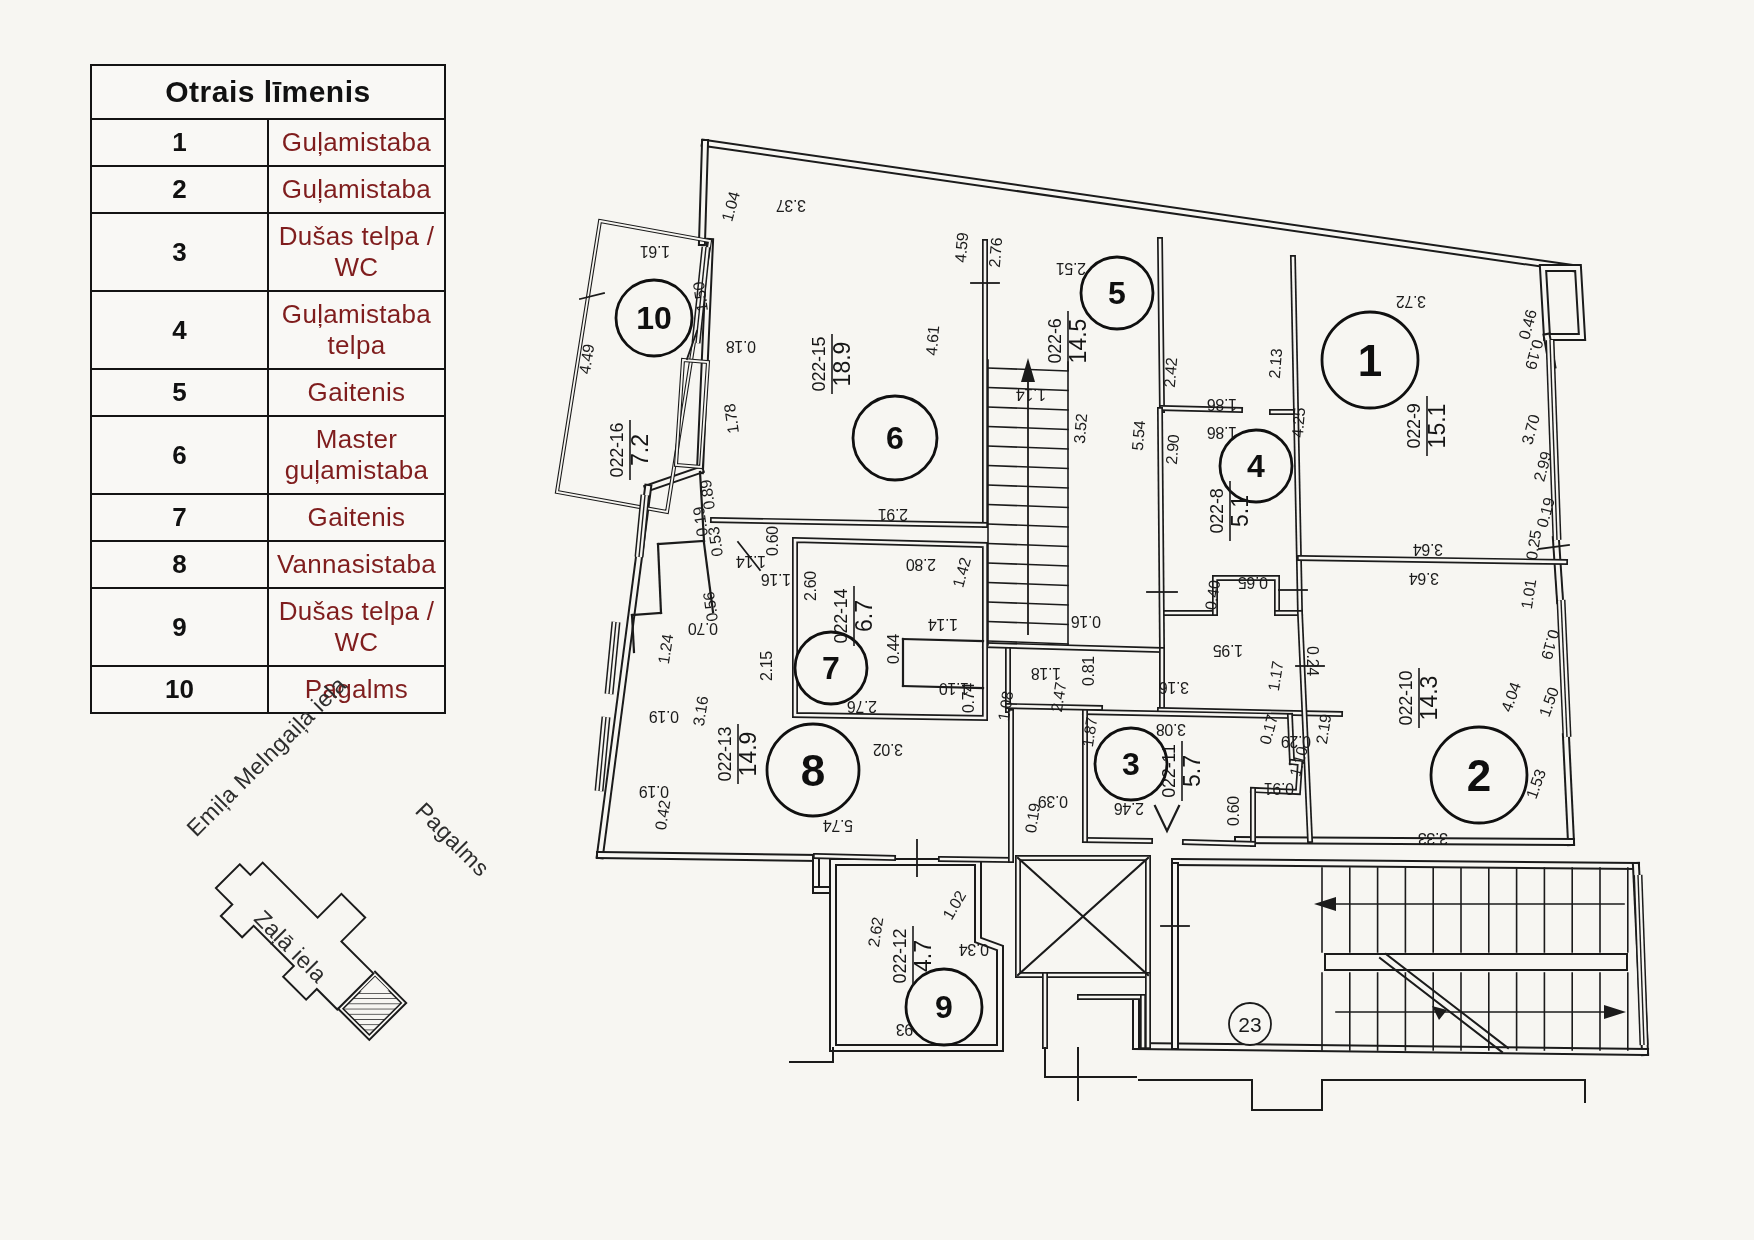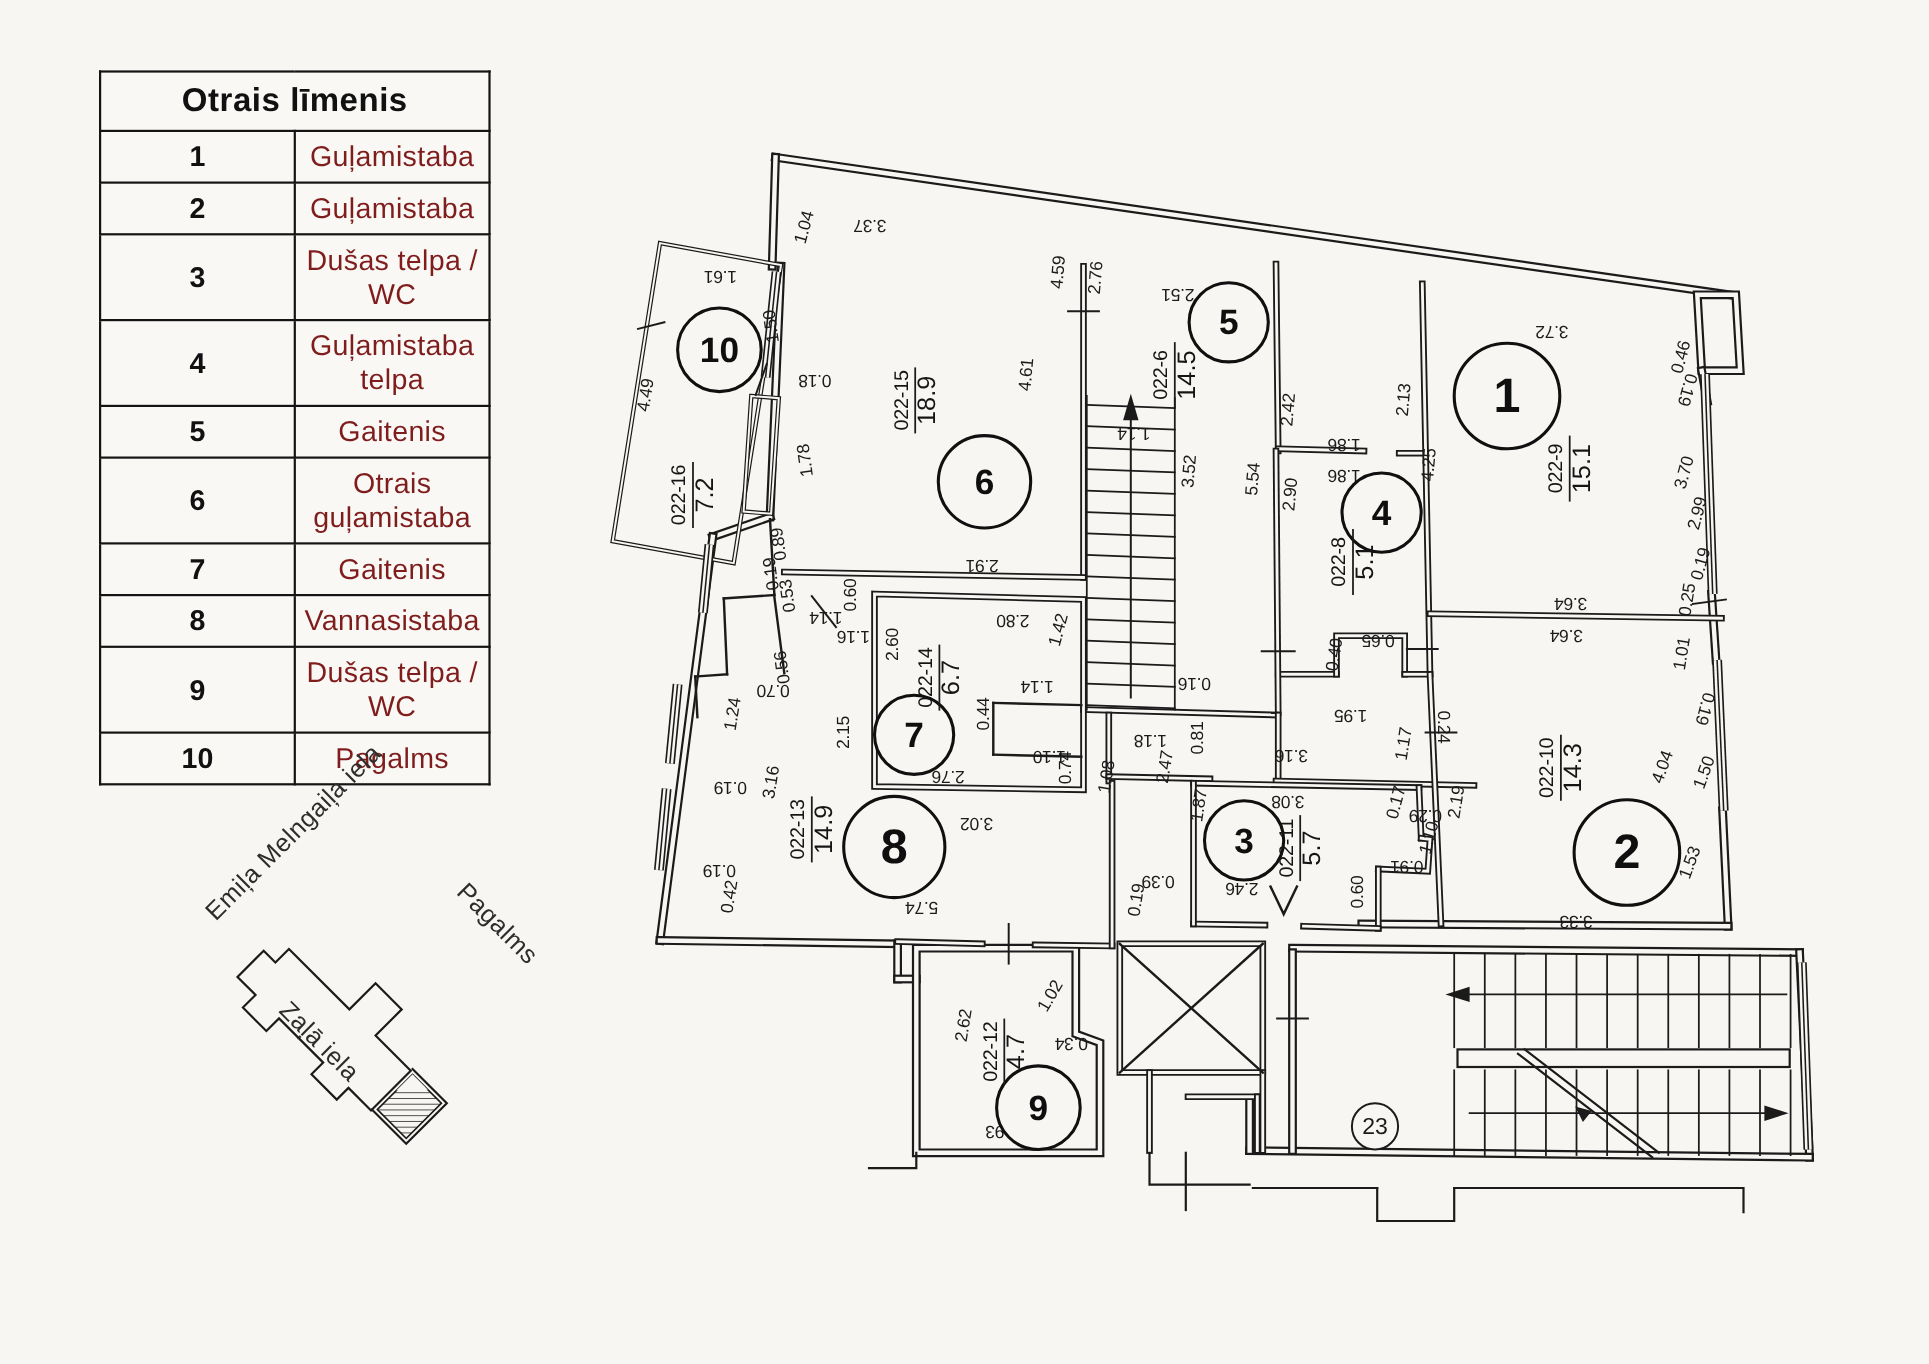--- a/index.html
+++ b/index.html
@@ -57,21 +57,21 @@
       <tr>
         <td class="num">4</td>
         <td class="lab">Guļamistaba telpa</td>
       </tr>
       <tr>
         <td class="num">5</td>
         <td class="lab">Gaitenis</td>
       </tr>
       <tr>
         <td class="num">6</td>
-        <td class="lab">Otrais guļamistaba</td>
+        <td class="lab">Master guļamistaba</td>
       </tr>
       <tr>
         <td class="num">7</td>
         <td class="lab">Gaitenis</td>
       </tr>
       <tr>
         <td class="num">8</td>
         <td class="lab">Vannasistaba</td>
       </tr>
       <tr>

